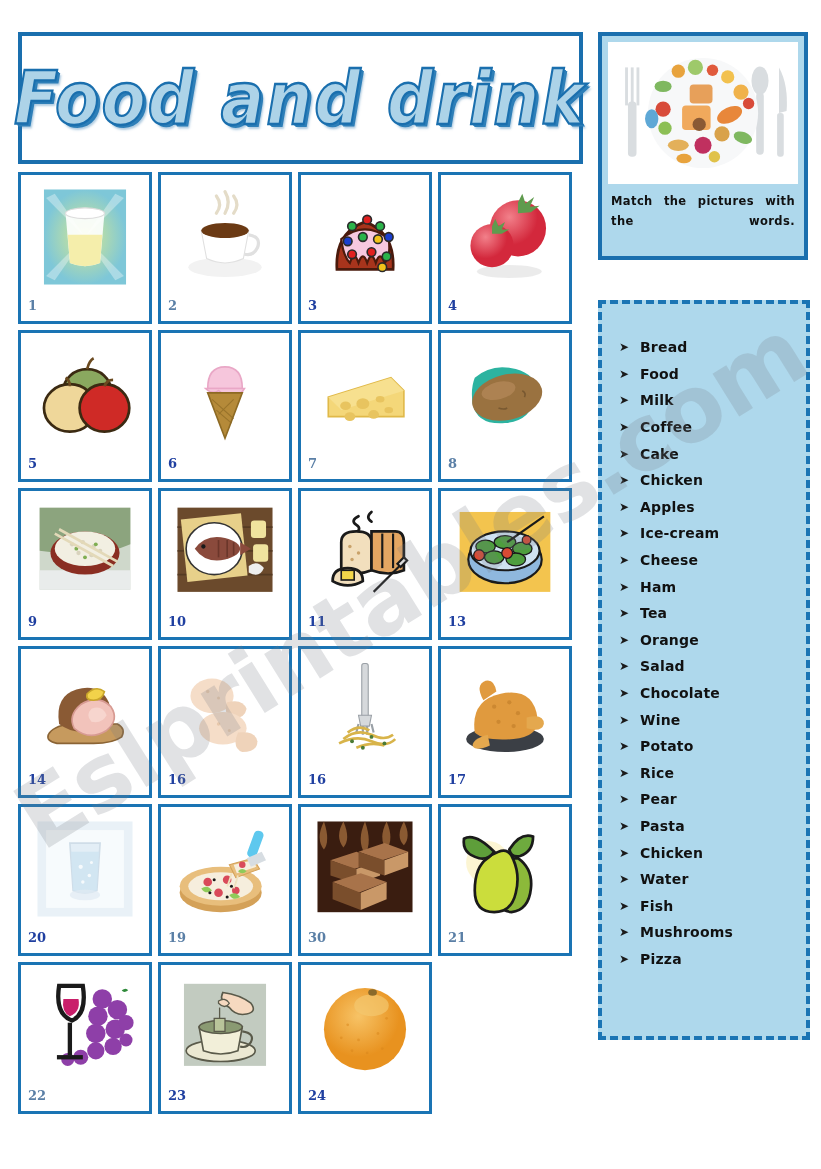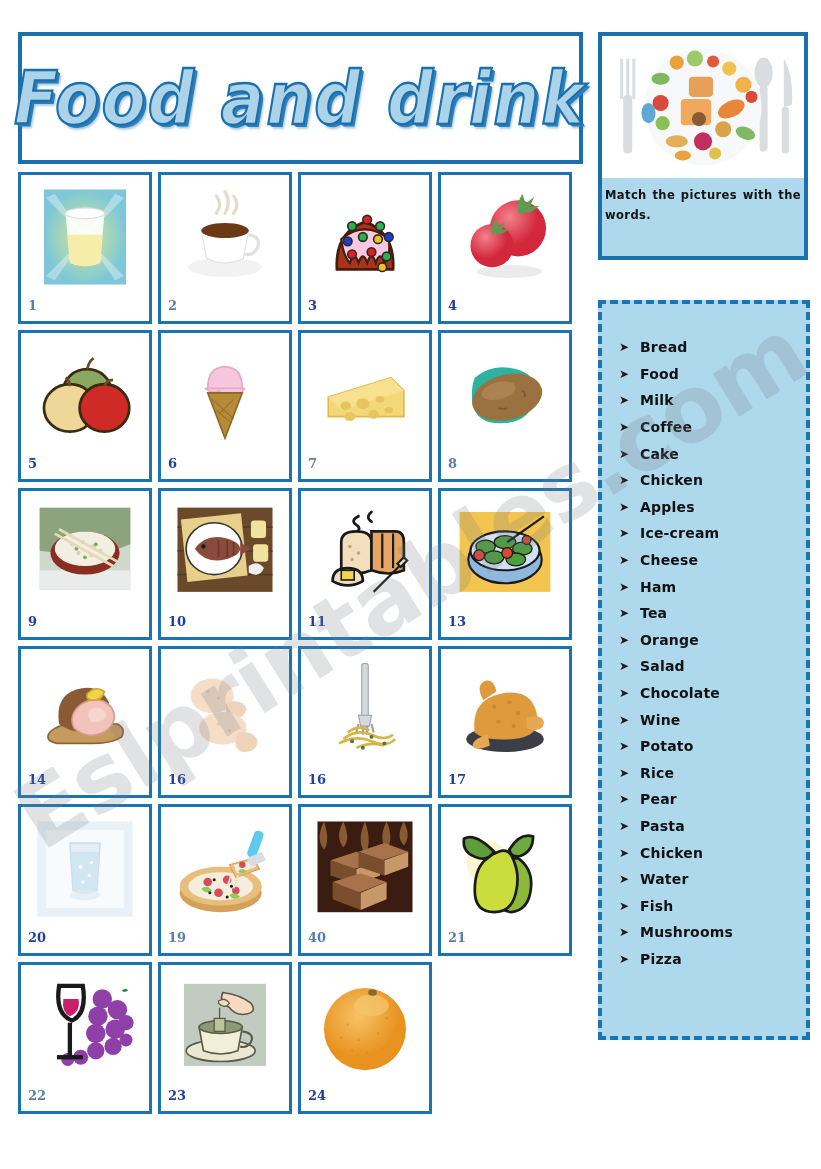--- a/index.html
+++ b/index.html
@@ -51,20 +51,21 @@
 
   
   .instr-box {
     position: absolute;
     left: 598px;
     top: 32px;
     width: 210px;
     height: 228px;
     border: 4px solid #1A6FAE;
     background: #AED8EC;
+    padding: 6px;
     display: flex;
     flex-direction: column;
   }
   .instr-pic {
     width: 100%;
     height: 142px;
     background: #ffffff;
     position: relative;
     overflow: hidden;
     flex: none;
@@ -725,21 +726,21 @@
         <path d="M42 50 l22 -8 l0 14 l-22 8z" fill="#c99868"></path>
         <path d="M44 34 l24 -8 l22 8 l-24 8z" fill="#a8734a"></path>
         <path d="M44 34 l24 8 l0 14 l-24 -8z" fill="#7a4e2c"></path>
         <path d="M68 42 l22 -8 l0 14 l-22 8z" fill="#c99868"></path>
         <path d="M20 62 l26 -8 l24 8 l-26 10z" fill="#a8734a"></path>
         <path d="M20 62 l26 10 l0 16 l-26 -10z" fill="#7a4e2c"></path>
         <path d="M46 72 l24 -10 l0 16 l-24 10z" fill="#c99868"></path>
             </g>
           </svg>
         </div>
-        <div class="cell-num gray">40</div>
+        <div class="cell-num gray">30</div>
       </div>
       <div class="cell">
         <div class="cell-art">
           <svg viewBox="0 0 100 100" width="108" height="108">
       <circle cx="34" cy="44" r="20" fill="#fbf3c8" opacity=".8"></circle>
       <path d="M62 40 q14 10 12 28 q-2 20 -18 22 q-16 -2 -16 -20 q0 -18 12 -26 q4 -4 10 -4z" fill="#8cb93a" stroke="#1a1a1a" stroke-width="2.5"></path>
       <path d="M44 34 q10 -4 14 8 q6 14 2 30 q-4 18 -20 18 q-18 0 -18 -20 q0 -22 12 -30 q4 -4 10 -6z" fill="#cbdd3c" stroke="#1a1a1a" stroke-width="2.5"></path>
       <path d="M40 34 q-18 -18 -28 -12 q-2 14 14 18 q8 2 14 -6z" fill="#5e9e3a" stroke="#1a1a1a" stroke-width="2.5"></path>
       <path d="M54 32 q10 -16 22 -12 q0 14 -12 18 q-8 2 -10 -6z" fill="#6eaa3e" stroke="#1a1a1a" stroke-width="2.5"></path>
           </svg>

